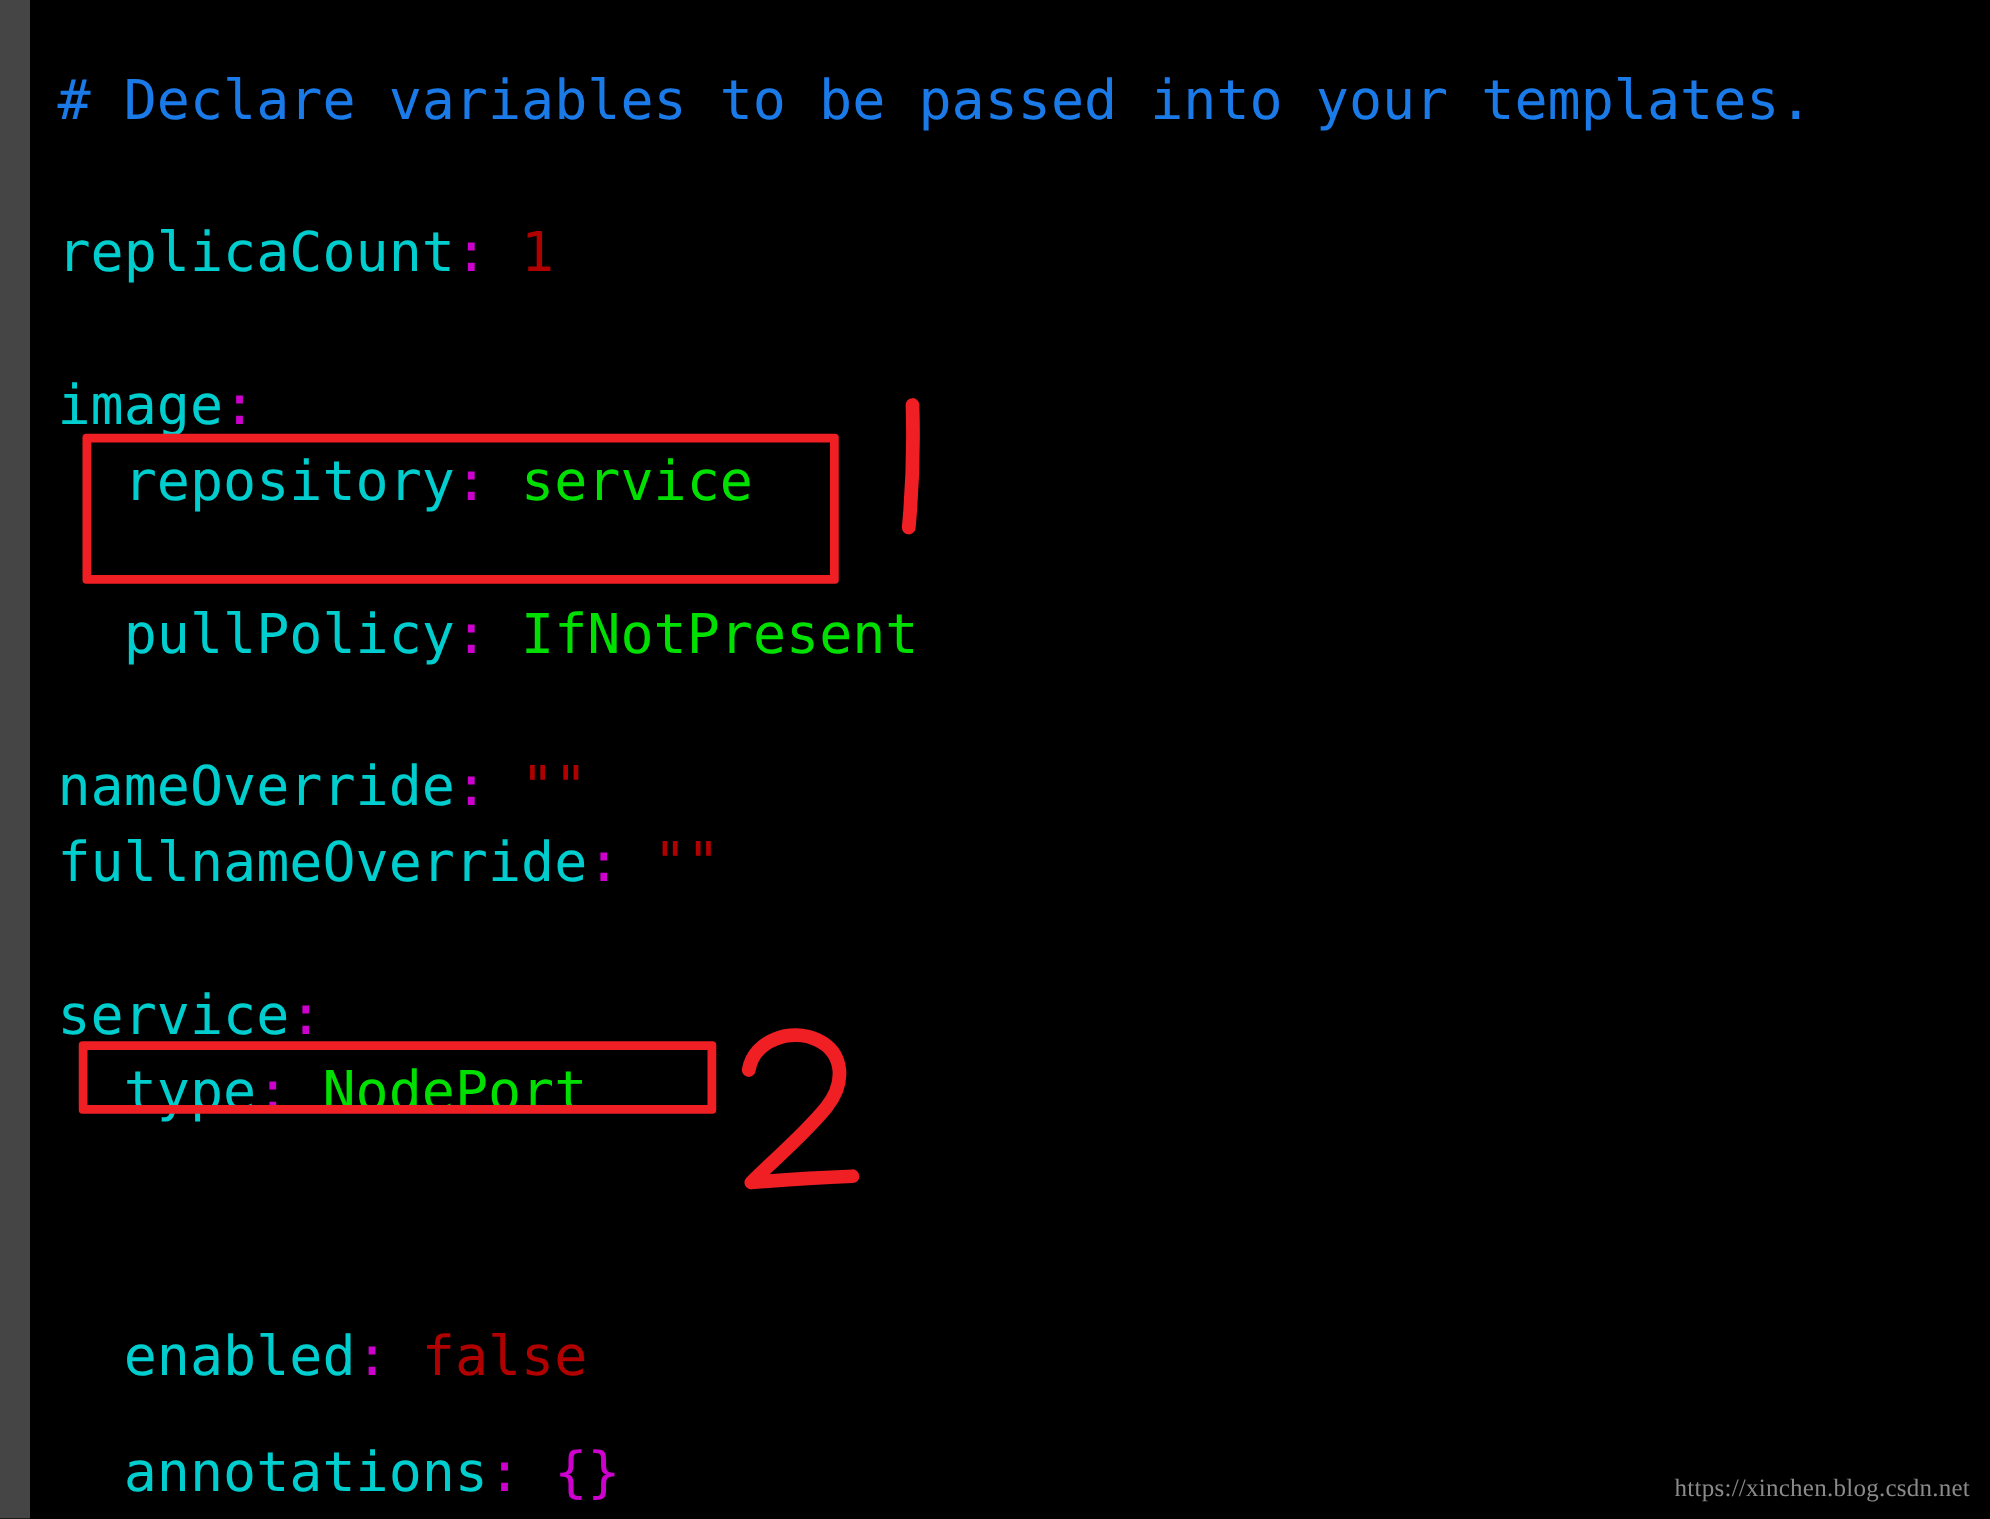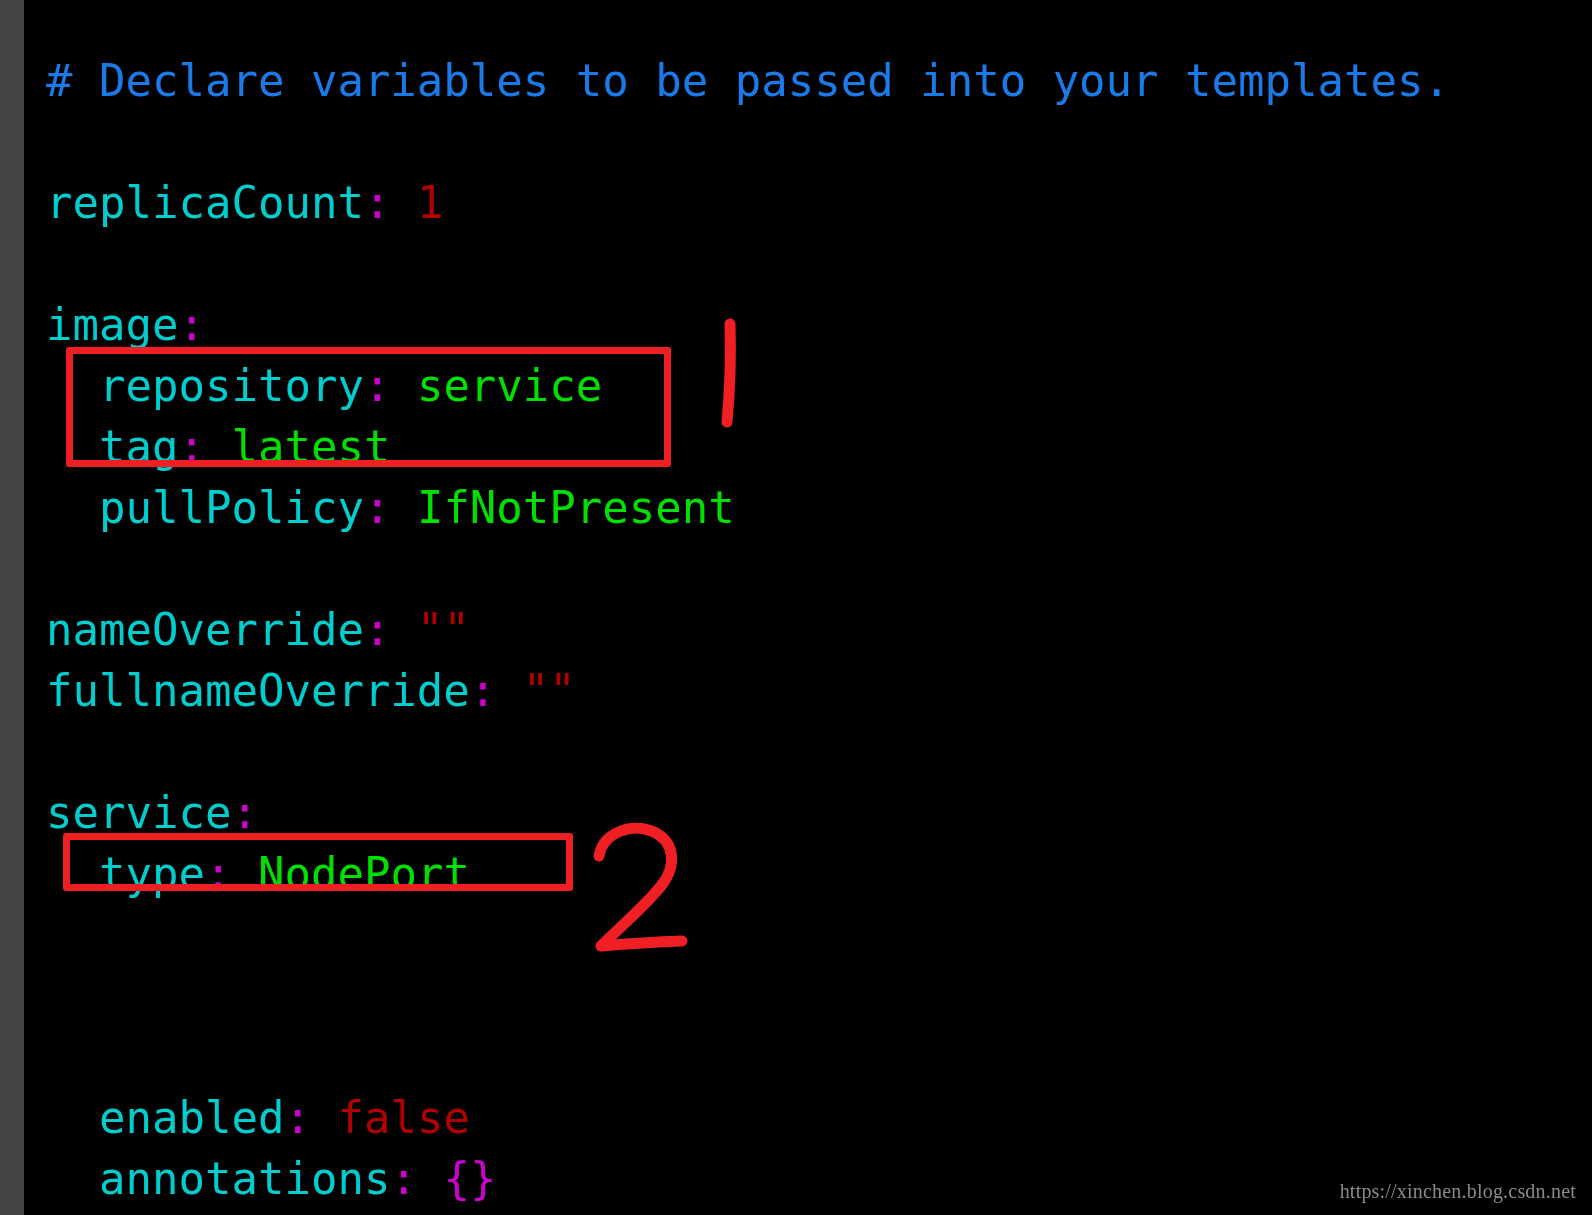--- a/index.html
+++ b/index.html
@@ -86,30 +86,29 @@
   <div id="gutter"></div>
 
   <div id="code">
 
   <div class="line" style="top: 36px;"><span class="comment"># Declare variables to be passed into your templates.</span></div>
       <div class="line" style="top: 97px;">&nbsp;</div>
       <div class="line" style="top: 158px;"><span class="key">replicaCount</span><span class="punc">:</span><span> </span><span class="num">1</span></div>
       <div class="line" style="top: 219px;">&nbsp;</div>
       <div class="line" style="top: 280px;"><span class="key">image</span><span class="punc">:</span></div>
       <div class="line" style="top: 341px;"><span>  </span><span class="key">repository</span><span class="punc">:</span><span> </span><span class="str">service</span></div>
-      <div class="line" style="top: 402px;"><span>  </span><span class="key">tag</span><span class="punc">:</span><span> </span><span class="str">latest</span></div>
       <div class="line" style="top: 463px;"><span>  </span><span class="key">pullPolicy</span><span class="punc">:</span><span> </span><span class="str">IfNotPresent</span></div>
       <div class="line" style="top: 524px;">&nbsp;</div>
       <div class="line" style="top: 585px;"><span class="key">nameOverride</span><span class="punc">:</span><span> </span><span class="num">""</span></div>
       <div class="line" style="top: 646px;"><span class="key">fullnameOverride</span><span class="punc">:</span><span> </span><span class="num">""</span></div>
       <div class="line" style="top: 707px;">&nbsp;</div>
       <div class="line" style="top: 768px;"><span class="key">service</span><span class="punc">:</span></div>
       <div class="line" style="top: 829px;"><span>  </span><span class="key">type</span><span class="punc">:</span><span> </span><span class="str">NodePort</span></div>
       <div class="line" style="top: 951px;">&nbsp;</div>
-      <div class="line" style="top: 1073px;"><span>  </span><span class="key">enabled</span><span class="punc">:</span><span> </span><span class="num">false</span></div>
+      <div class="line" style="top: 1041px;"><span>  </span><span class="key">enabled</span><span class="punc">:</span><span> </span><span class="num">false</span></div>
       <div class="line" style="top: 1134px;"><span>  </span><span class="key">annotations</span><span class="punc">:</span><span> </span><span class="brace">{}</span></div>
     </div>
 
   <div id="overlay">
     <div class="annot-box" id="annot-box-1" style="left: 66px; top: 347px; width: 605px; height: 120px; border-color: rgb(240, 31, 36);"></div>
     <div class="annot-box" id="annot-box-2" style="left: 63px; top: 833px; width: 510px; height: 58px; border-color: rgb(240, 31, 36);"></div>
 
     <svg class="annot-mark" id="annot-mark-1" viewBox="0 0 60 110" width="60" height="110" style="left:700px; top:318px;">
       <path d="M 30 6 C 31 38, 30 72, 27 104" stroke="#f01f24" stroke-width="11" stroke-linecap="round" fill="none"></path>
     </svg>

